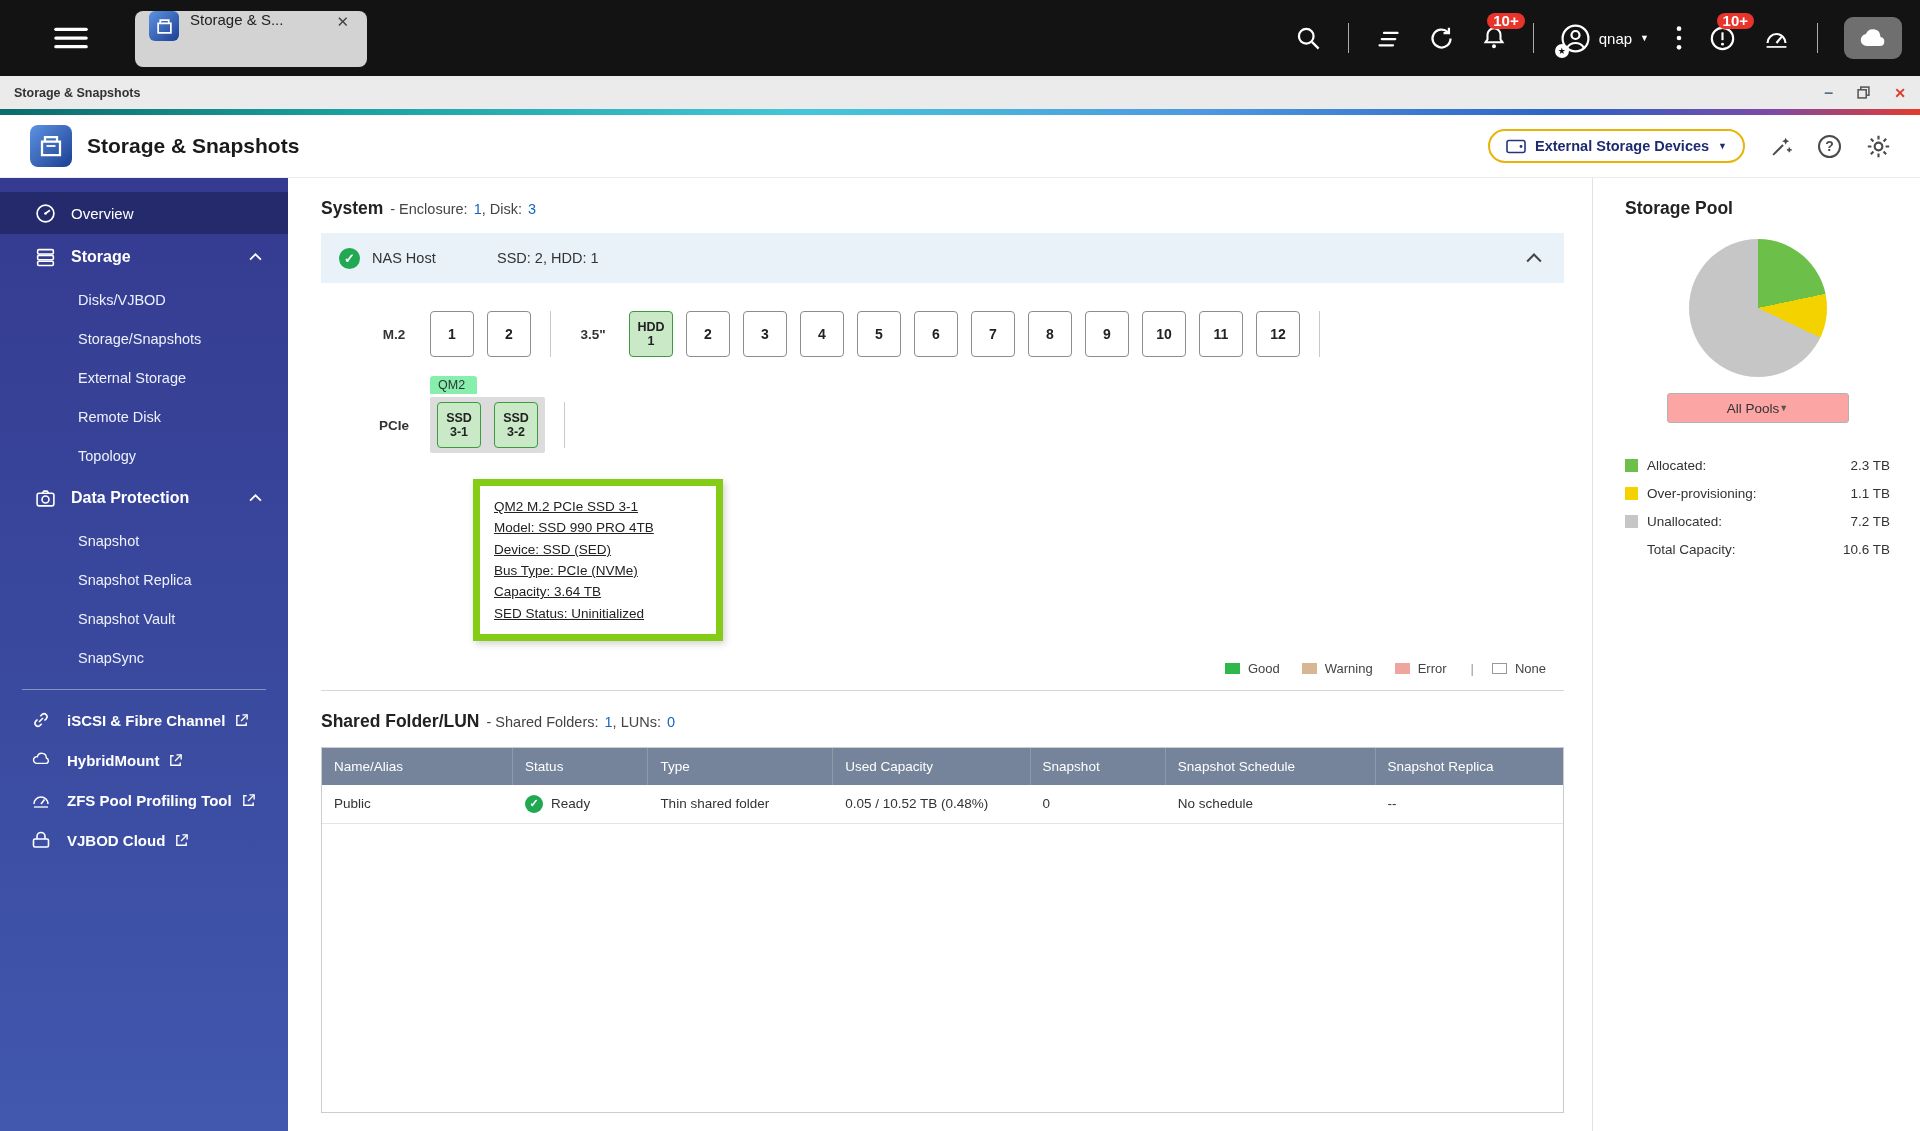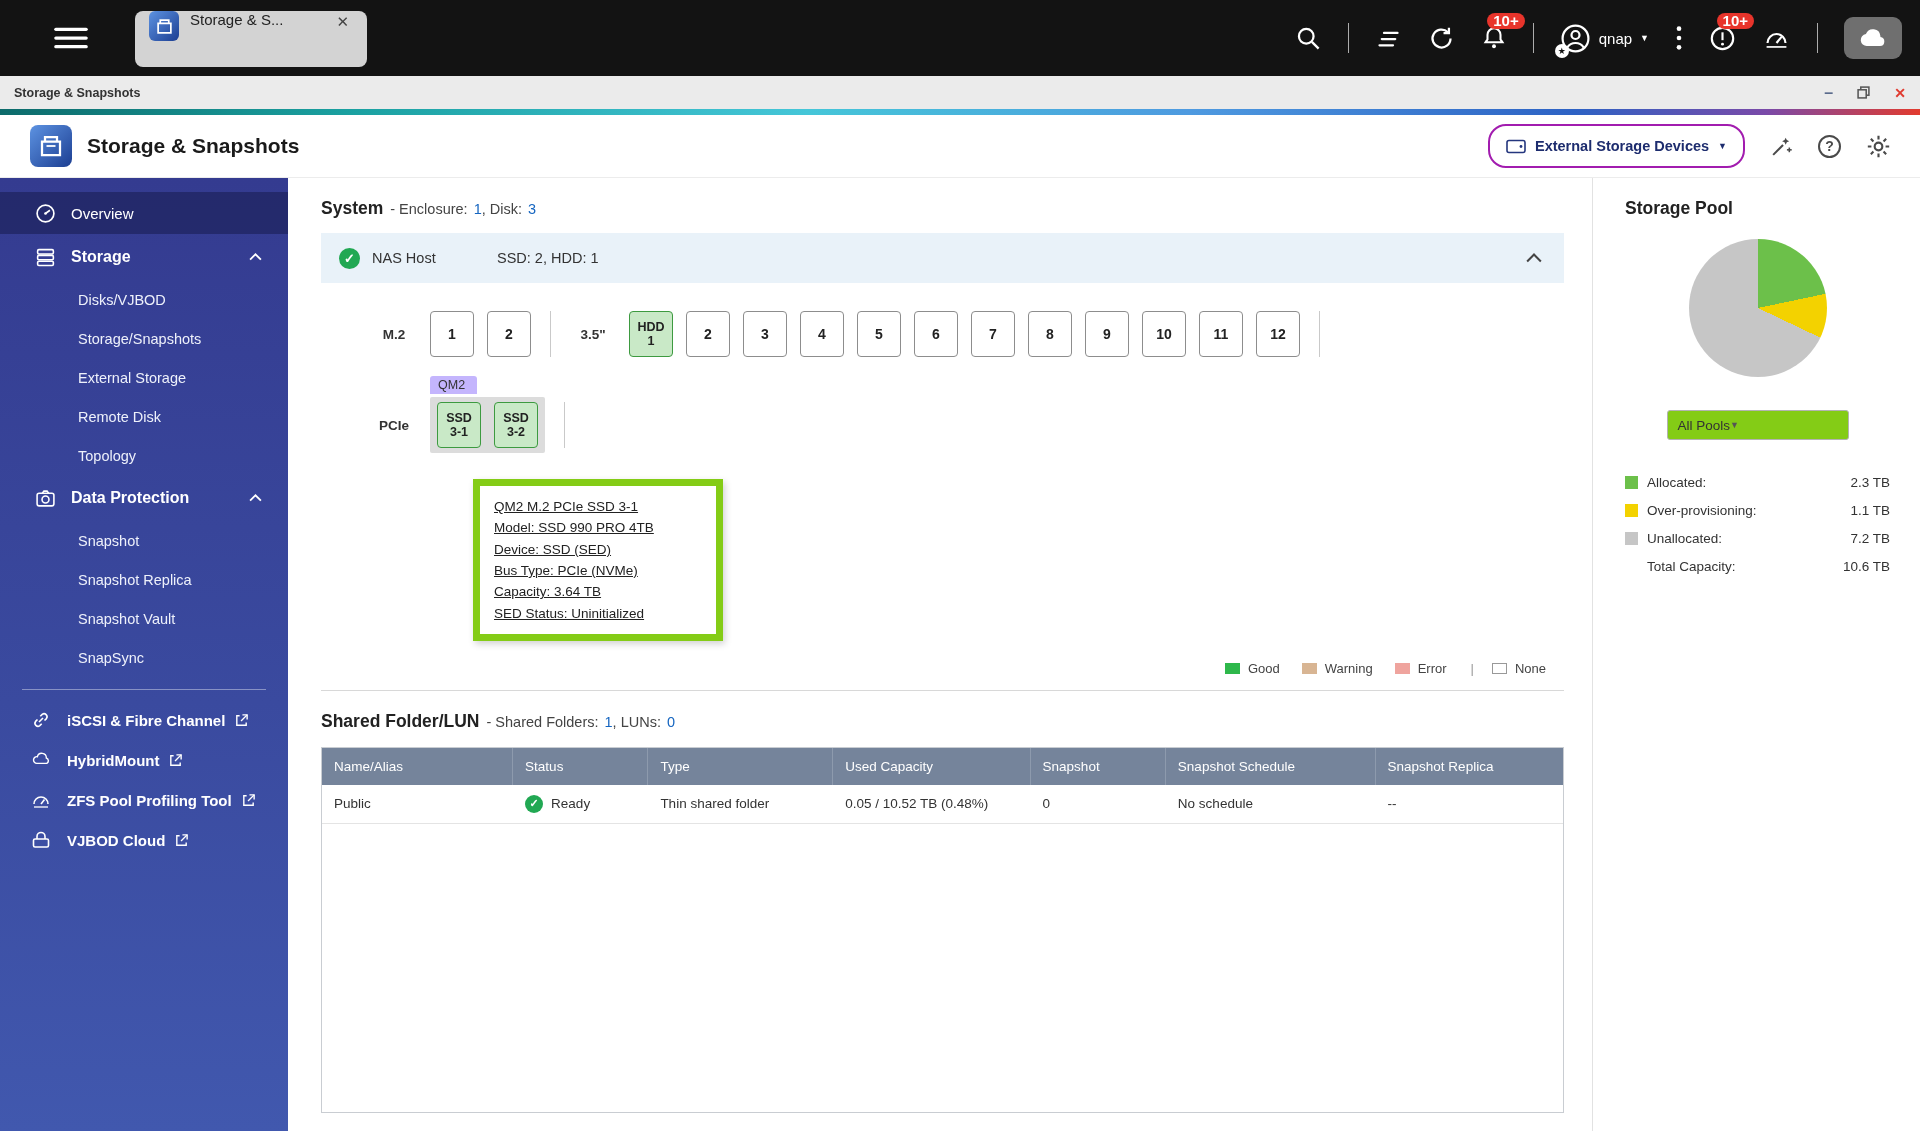--- a/index.html
+++ b/index.html
@@ -35,21 +35,21 @@
   .win-max { cursor:pointer; display:flex; }
   .win-close { font-size:14px; font-weight:bold; color:#e03a2f; cursor:pointer; }
   .rainbow { height:6px; background:linear-gradient(90deg,#0d6b6b 0%,#1aa0a0 18%,#45c6d8 42%,#4e9ae0 62%,#2d62c4 82%,#7a4aa8 92%,#e23b2e 100%); }
 
   
   .appheader { height:63px; background:#fff; display:flex; align-items:center; border-bottom:1px solid #ececec; }
   .app-logo { width:42px; height:42px; margin-left:30px; border-radius:8px; background:linear-gradient(135deg,#5d93e2,#1c3e92);
               display:flex; align-items:center; justify-content:center; }
   .app-title { margin-left:15px; font-size:21px; font-weight:bold; color:#1a1a1a; }
   .appheader-right { margin-left:auto; display:flex; align-items:center; gap:24px; padding-right:28px; }
-  .device-selector { height:44px; border:2px solid #a21caf; border-radius:18px; background:#fff; display:flex; align-items:center;
+  .device-selector { height:34px; border:2px solid #eab308; border-radius:18px; background:#fff; display:flex; align-items:center;
                      gap:9px; padding:0 16px; cursor:pointer; }
   .device-selector .lbl { font-size:14.5px; font-weight:bold; color:#1d2c6e; }
   .device-selector .caret { color:#1d2c6e; }
   .hdr-icon { cursor:pointer; display:flex; align-items:center; }
   .help-circle { width:23px; height:23px; border:2px solid #4a4a4a; border-radius:50%; display:flex; align-items:center;
                  justify-content:center; font-size:14px; font-weight:bold; color:#4a4a4a; }
 
   
   .body { display:flex; height:953px; }
 
@@ -88,21 +88,21 @@
   .slot-row { display:flex; align-items:center; gap:13px; padding-left:50px; }
   .slot-row.row1 { margin-top:28px; }
   .slot-row.row2 { margin-top:40px; }
   .slot-label { width:46px; text-align:center; font-size:13.5px; font-weight:bold; color:#333; flex:0 0 auto; }
   .slot { width:44px; height:46px; background:#fff; border:1.5px solid #8d8d8d; border-radius:4px; display:flex; flex-direction:column;
           align-items:center; justify-content:center; font-size:14px; font-weight:bold; color:#222; cursor:pointer; line-height:1.15; }
   .slot.good { background:#c9e9c7; border-color:#3d9a40; }
   .slot.two-line span { font-size:12.5px; font-weight:bold; }
   .vsep { width:1px; height:46px; background:#c9c9c9; margin:0 6px; }
   .qm2-group { position:relative; background:#dcdcdc; padding:5px 7px; display:flex; gap:13px; border-radius:2px; }
-  .qm2-tab { position:absolute; top:-21px; left:0; background:#c4b5fd; padding:2px 12px 2px 8px; font-size:12.5px; color:#333;
+  .qm2-tab { position:absolute; top:-21px; left:0; background:#86efac; padding:2px 12px 2px 8px; font-size:12.5px; color:#333;
              border-radius:3px 3px 0 0; }
 
   .disk-tooltip { width:250px; margin:26px 0 0 152px; background:#fff; border:7px solid #84cc16; box-shadow:2px 3px 7px rgba(0,0,0,.18);
                   padding:10px 14px; font-size:13.5px; color:#222; line-height:1.58;text-decoration:underline; }
   .disk-legend { display:flex; align-items:center; justify-content:flex-end; gap:8px; margin-top:20px; font-size:13px; color:#444;
                  padding-right:4px; }
   .swatch { width:15px; height:11px; display:inline-block; flex:0 0 auto; }
   .swatch.none { background:#fff; border:1px solid #999; }
   .legend-item { margin-right:14px; }
   .legend-sep { color:#999; margin:0 10px 0 2px; }
@@ -119,22 +119,22 @@
   .tbl-row { border-bottom:1px solid #e4e4e4; cursor:pointer; }
   .tbl-row > div { height:38px; display:flex; align-items:center; padding-left:12px; font-size:13.5px; color:#333; }
   .status-cell .check-circle { width:18px; height:18px; font-size:11px; margin-right:8px; }
   .tbl-empty { height:288px; background:#fff; }
   .bottom-hr { margin-top:22px; }
 
   
   .rightpanel { width:328px; flex:0 0 328px; background:#fff; border-left:1px solid #e2e2e2; padding:20px 30px 0 32px; }
   .pool-title { font-size:17.5px; font-weight:bold; color:#222; }
   .pie { width:138px; height:138px; border-radius:50%; margin:20px auto 0; }
-  .pool-select { margin:33px auto 0; width:182px; height:30px; border:1px solid #b3b3b3; border-radius:3px; background:#84cc16;
-                 display:flex; align-items:center; justify-content:flex-start; padding:0 10px; cursor:pointer; }
+  .pool-select { margin:16px auto 0; width:182px; height:30px; border:1px solid #b3b3b3; border-radius:3px; background:#fca5a5;
+                 display:flex; align-items:center; justify-content:center; padding:0 10px; cursor:pointer; }
   .pool-select .lbl { font-size:13.5px; color:#333; }
   .pool-select .caret { color:#555; }
   .pool-stats { margin-top:28px; }
   .stat-row { display:flex; align-items:center; height:28px; font-size:13.5px; color:#333; }
   .stat-row .swatch { width:13px; height:13px; margin-right:9px; }
   .stat-row .val { margin-left:auto; }
   .stat-row.total { padding-left:22px; }
 </style>
 </head>
 <body>

